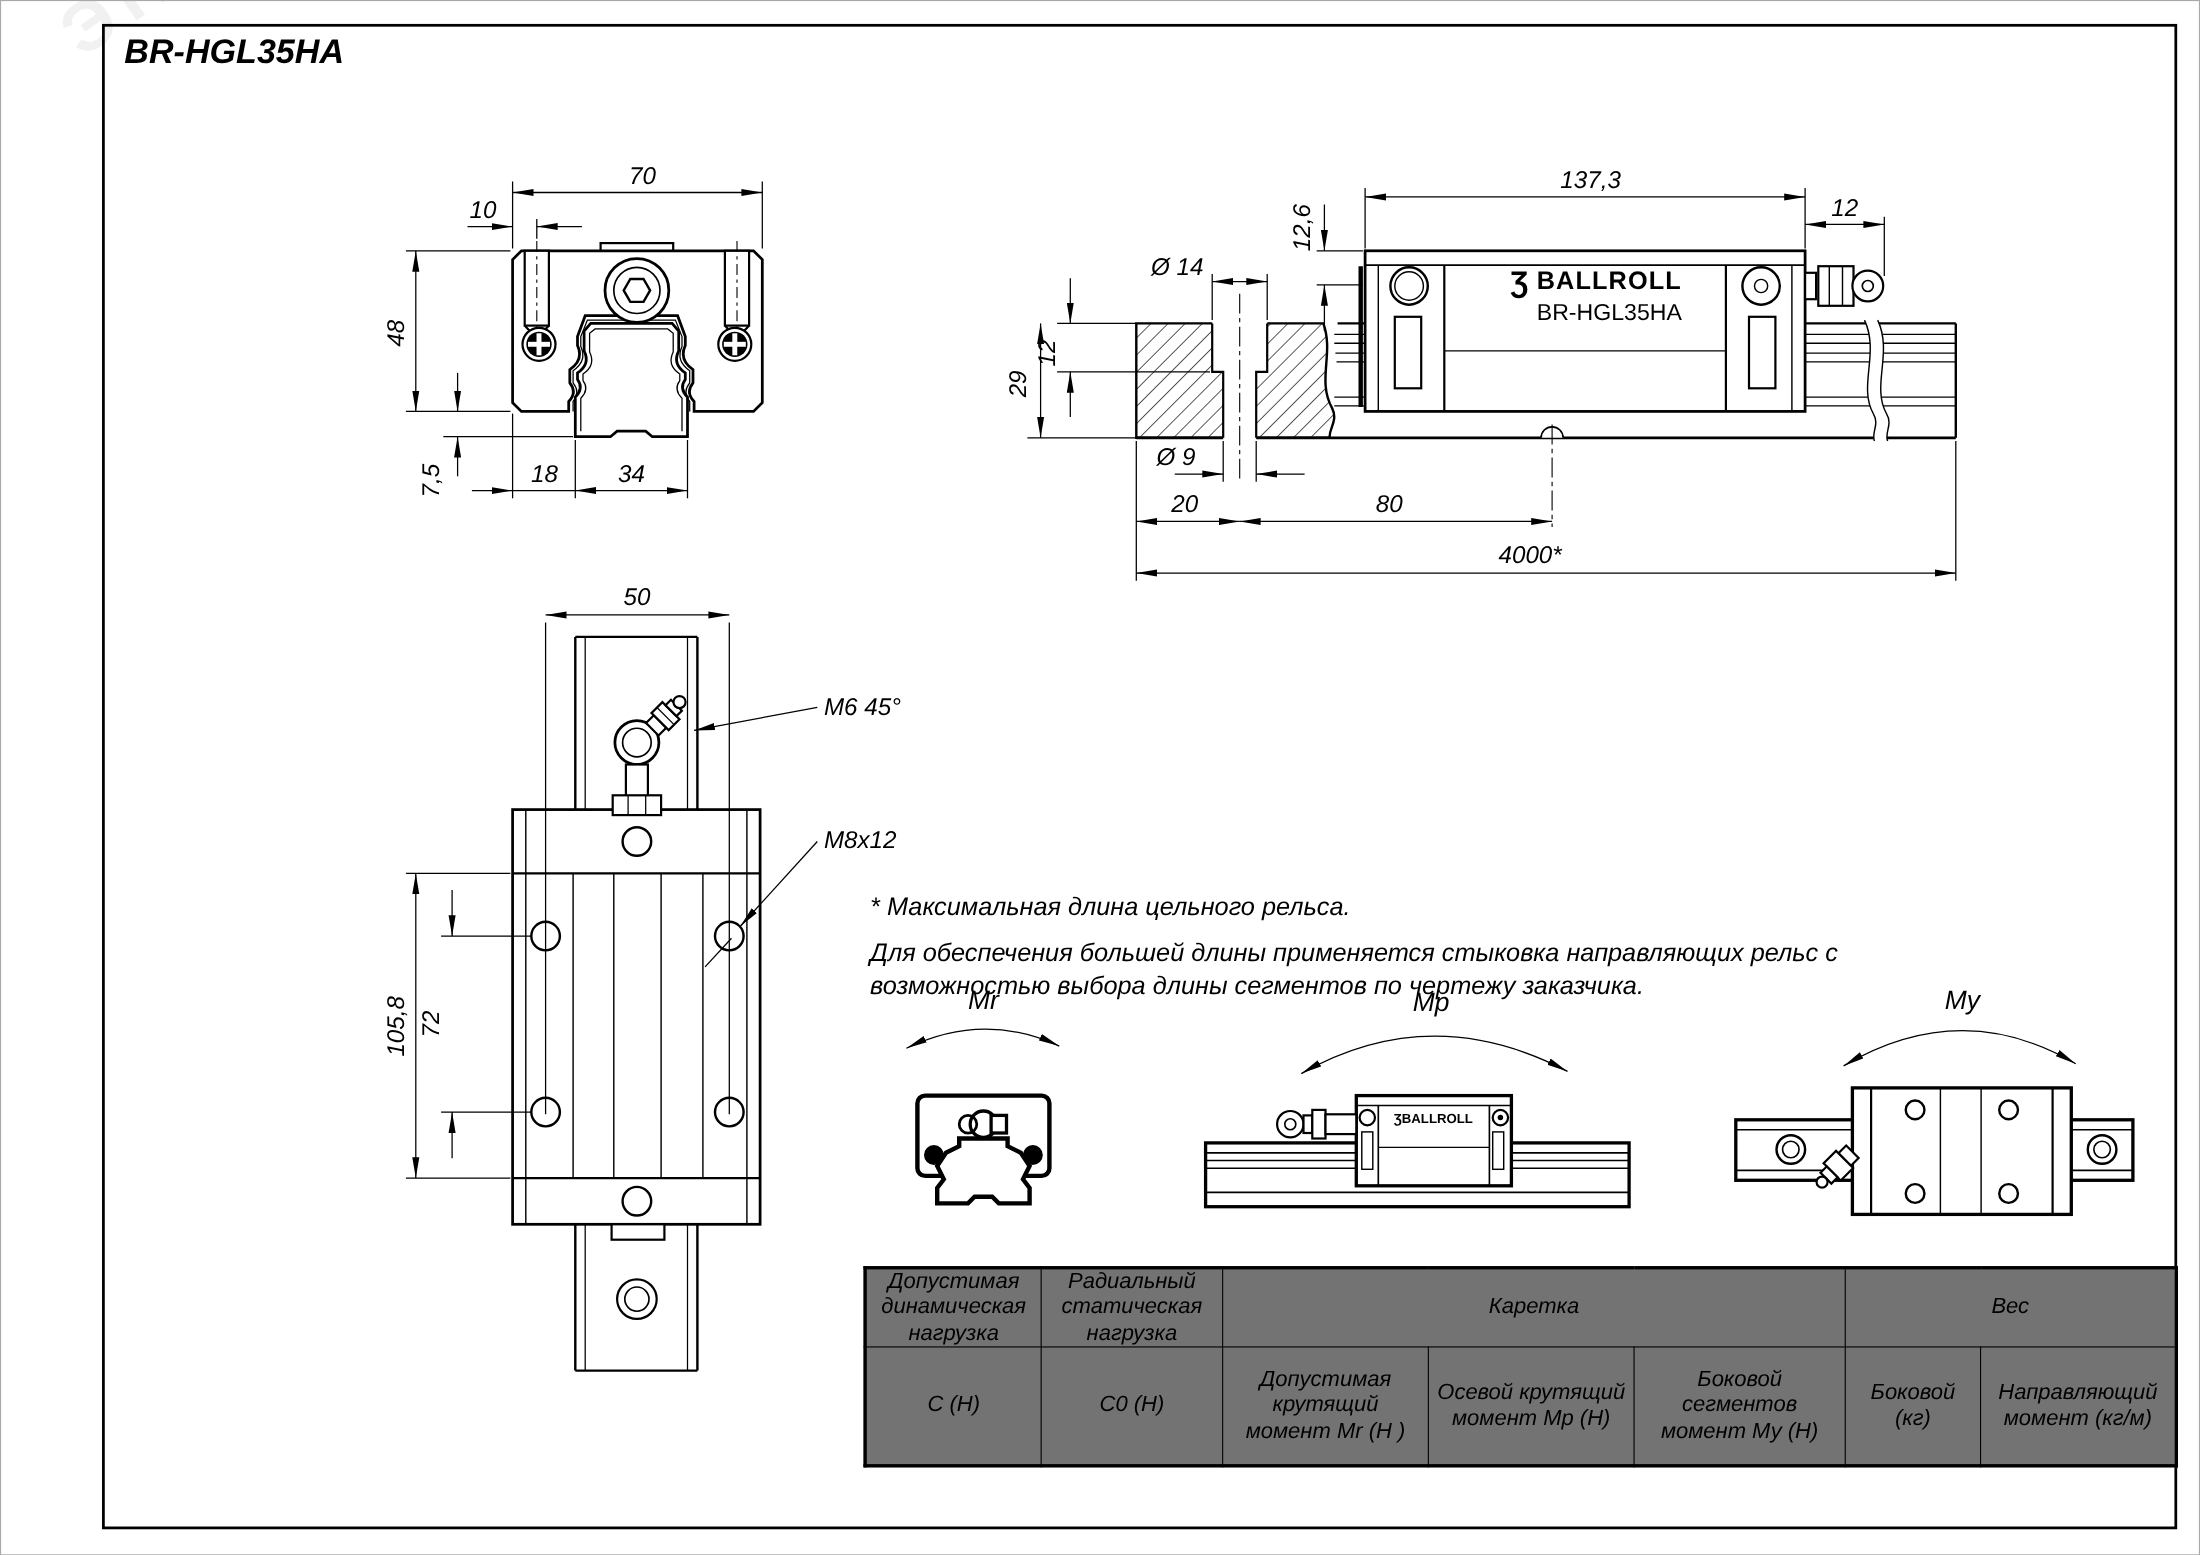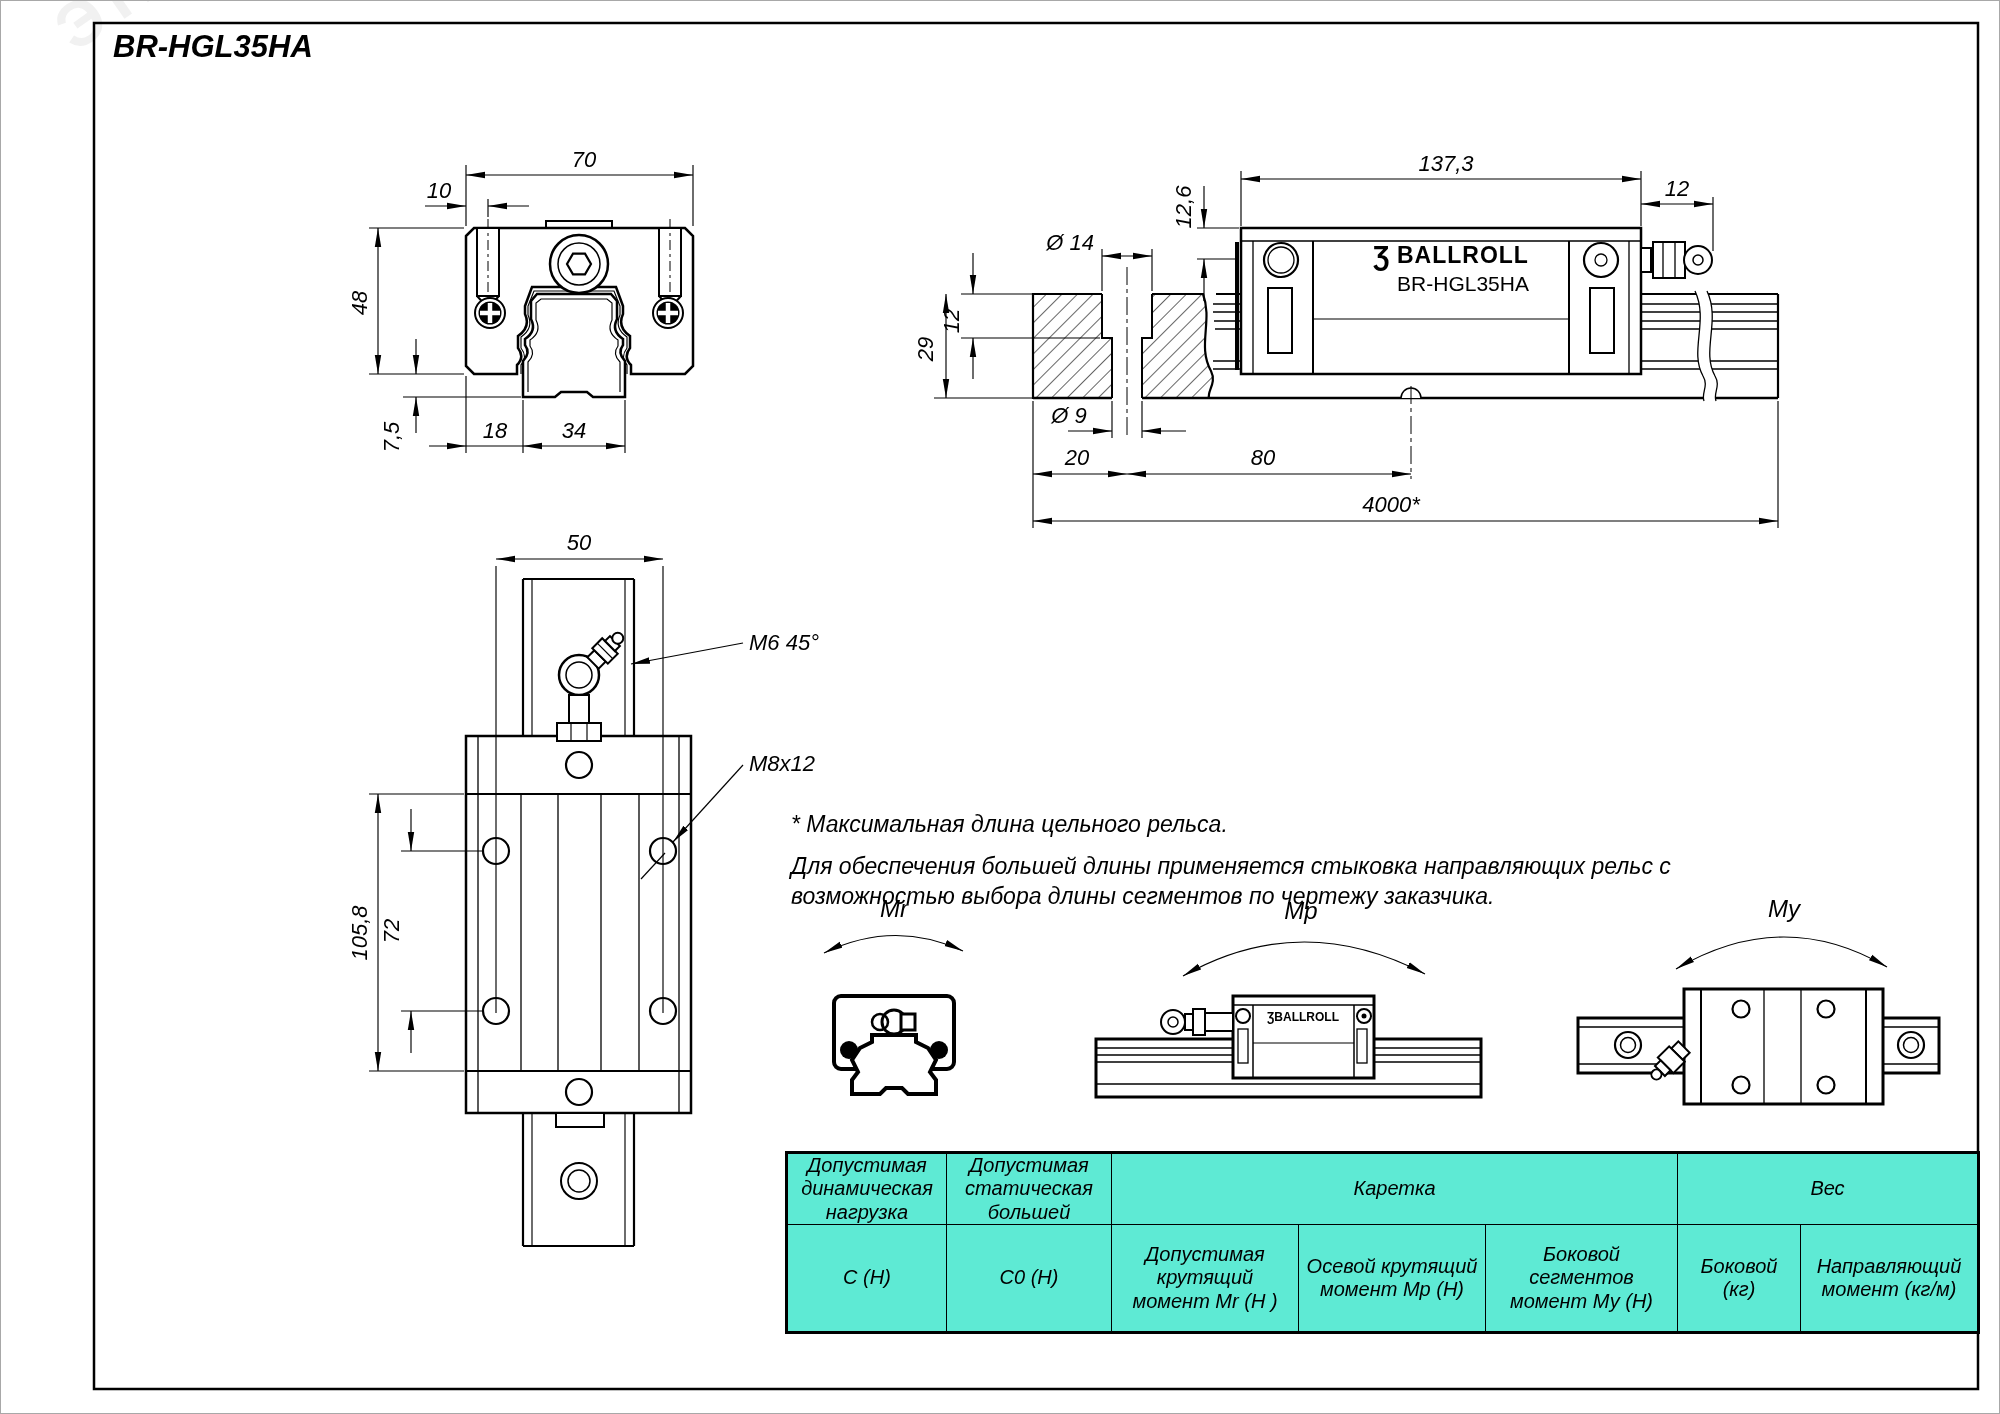--- a/index.html
+++ b/index.html
@@ -20,21 +20,21 @@
   text.brandmark{font:bold 27px "Liberation Sans",sans-serif;fill:#000}
   text.model{font:21px "Liberation Sans",sans-serif;fill:#000}
   text.brandsmall{font:bold 12px "Liberation Sans",sans-serif;fill:#000}
   #title{position:absolute;left:112px;top:28px;font:bold italic 31px "Liberation Sans",sans-serif;}
   #watermark{position:absolute;left:40px;top:4px;font:bold 64px "Liberation Sans",sans-serif;
              color:rgba(60,60,60,0.07);transform:rotate(-35deg);transform-origin:left top;}
   .note{position:absolute;font:italic 23px "Liberation Sans",sans-serif;}
   #note1{left:790px;top:810px;}
   #note2{left:790px;top:850px;width:1020px;line-height:1.32;}
   #spec{position:absolute;left:784px;top:1150px;border-collapse:collapse;table-layout:fixed;
-        font:italic 20px "Liberation Sans",sans-serif;text-align:center;border:3px solid #000;background:#5eead4;}
+        font:italic 20px "Liberation Sans",sans-serif;text-align:center;border:3px solid #000;background:#737373;}
   #spec td{border:1.6px solid #000;padding:0 4px;line-height:1.17;vertical-align:middle;}
   #spec tr.vals td{border-top:1.6px solid #000;}
 </style>
 </head>
 <body>
 
 <div id="page">
 
 <div id="watermark">ЭТМ</div>
 
@@ -428,21 +428,21 @@
         <col style="width:165px">
         <col style="width:187px">
         <col style="width:187px">
     <col style="width:192px">
         <col style="width:123px">
         <col style="width:178px">
   </colgroup>
   <tbody>
         <tr style="height:70px">
     <td>Допустимая динамическая нагрузка</td>
-    <td>Допустимая статическая большей</td>
+    <td>Радиальный статическая нагрузка</td>
     <td colspan="3">Каретка</td>
     <td colspan="2">Вес</td>
   </tr>
   <tr style="height:108px">
     <td>C (Н)</td>
     <td>C0 (Н)</td>
     <td>Допустимая крутящий момент Mr (Н )</td>
     <td>Осевой крутящий момент Мр (Н)</td>
     <td>Боковой сегментов момент Му (Н)</td>
     <td>Боковой (кг)</td>

